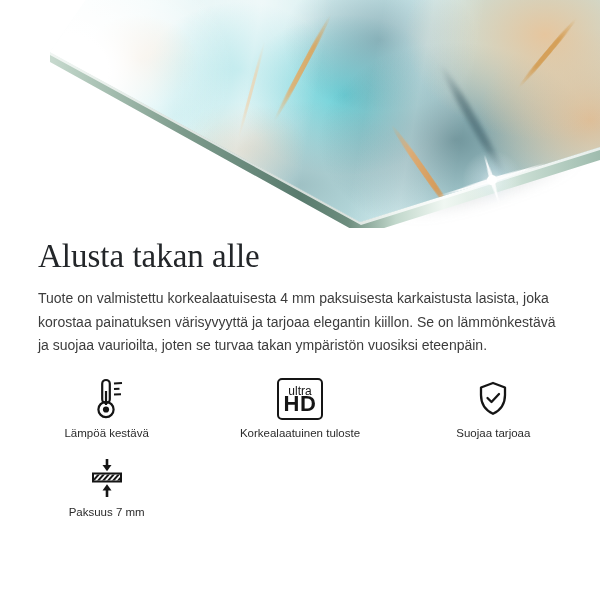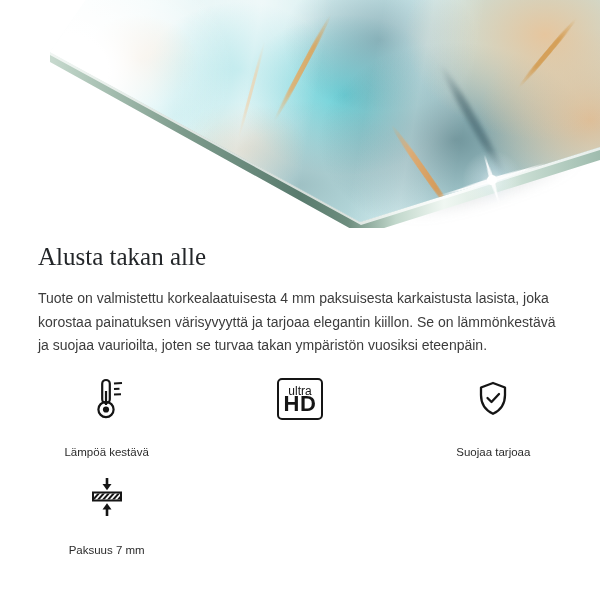--- a/index.html
+++ b/index.html
@@ -67,34 +67,34 @@
   }
   .corner-fade{
     position:absolute;inset:0;
     background:radial-gradient(ellipse 240px 180px at 60px 70px,#ffffff 20%,rgba(255,255,255,0) 72%);
   }
   .sparkle{position:absolute;left:432px;top:120px;width:120px;height:120px;z-index:5;}
   
   .heading{
     margin:12px 38px 0;
     font-family:"Liberation Serif","DejaVu Serif",serif;
-    font-size:25px;line-height:33px;color:#232629;font-weight:400;
+    font-size:33px;line-height:33px;color:#232629;font-weight:400;
   }
   .paragraph{
     margin:14px 38px 0;max-width:524px;
     font-size:14px;line-height:23.5px;color:#3c3c3c;
   }
   
   .features{
     margin-top:18px;display:grid;grid-template-columns:repeat(3,1fr);
     row-gap:16px;padding:0 10px;
   }
   .feature{display:flex;flex-direction:column;align-items:center;}
   .icon-wrap{height:46px;display:flex;align-items:center;justify-content:center;}
-  .feature-label{margin-top:24px;font-size:11.5px;color:#2b2b2b;}
+  .feature-label{margin-top:5px;font-size:11.5px;color:#2b2b2b;}
   .hd-box{
     width:42px;height:38px;border:2.5px solid #151515;border-radius:5px;
     display:flex;flex-direction:column;align-items:center;justify-content:center;
     color:#151515;
   }
   .hd-box .t1{font-size:12px;line-height:10px;font-weight:400;}
   .hd-box .t2{font-size:22px;line-height:16px;font-weight:800;letter-spacing:.5px;}
   svg{display:block;}
 </style>
 </head>
@@ -159,20 +159,21 @@
     <div class="feature-label">Lämpöä kestävä</div>
   </div>
 
   <div class="feature">
     <span class="icon-wrap">
       <span class="hd-box">
         <span class="t1">ultra</span>
         <span class="t2">HD</span>
       </span>
     </span>
+    <div class="feature-label">Korkealaatuinen tuloste</div>
   </div>
 
   <div class="feature">
     <span class="icon-wrap">
       <svg width="40" height="40" viewBox="0 0 40 40">
         <path d="M20 4 L8 8.5 V16 C8 25 13 31.5 20 34.8 C27 31.5 32 25 32 16 V8.5 Z" fill="none" stroke="#151515" stroke-width="2.3" stroke-linejoin="round"></path>
         <path d="M14.5 19 L18.5 23 L26 15" fill="none" stroke="#151515" stroke-width="2.3" stroke-linecap="round" stroke-linejoin="round"></path>
       </svg>
     </span>
     <div class="feature-label">Suojaa tarjoaa</div>

